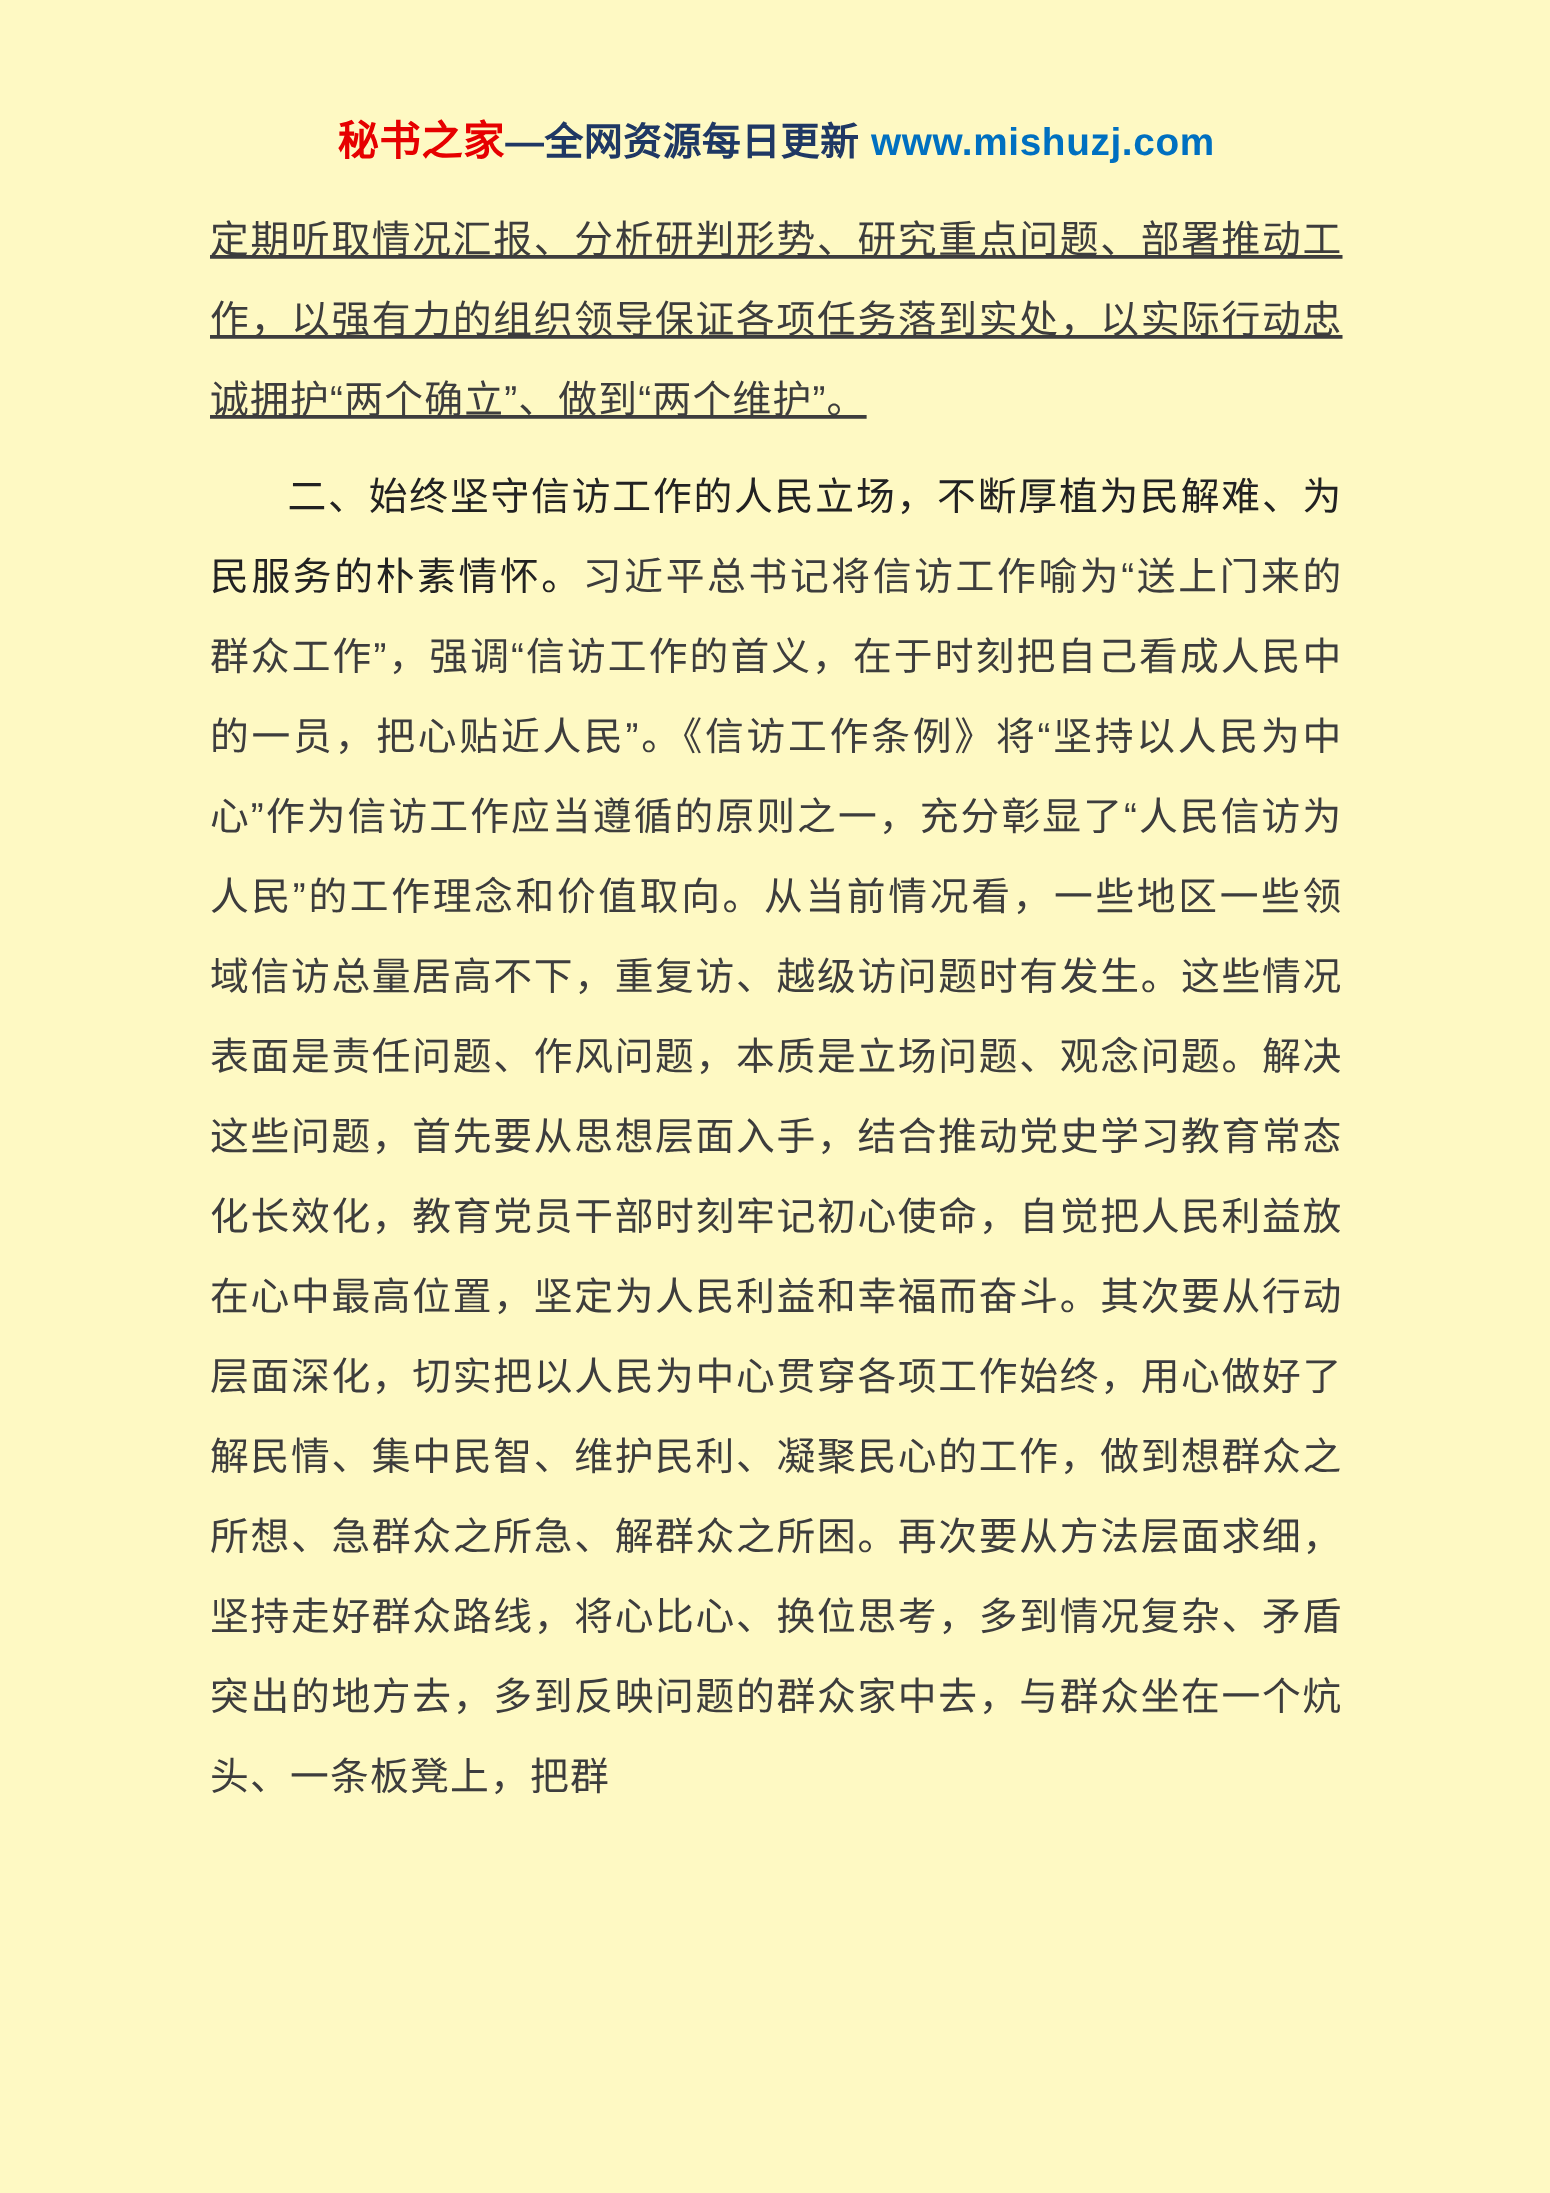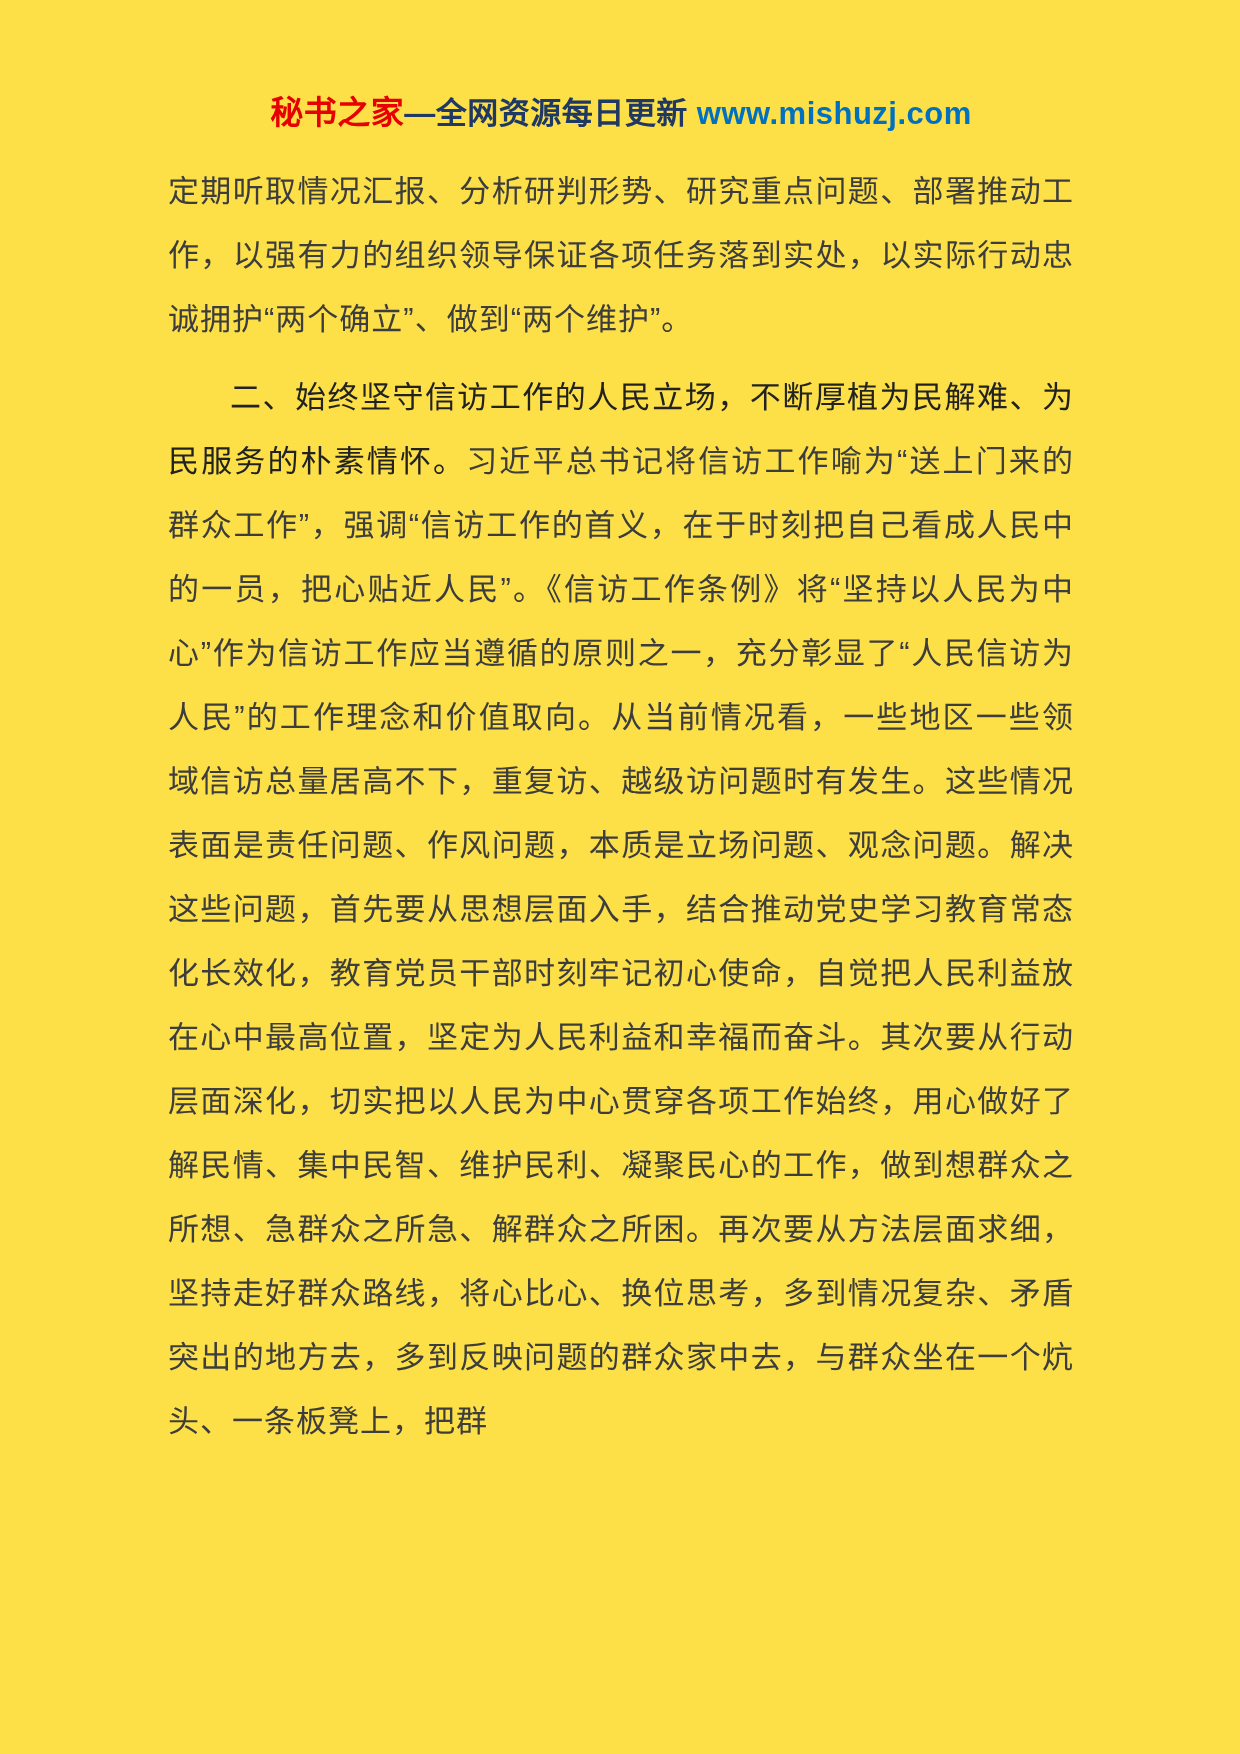--- a/index.html
+++ b/index.html
@@ -6,21 +6,21 @@
     margin: 0;
     padding: 0;
     background: #ffffff;
     font-family: "Liberation Sans", "DejaVu Sans", sans-serif;
   }
   .page {
     position: relative;
     width: 1240px;
     height: 1754px;
     margin: 0 auto;
-    background: #fde047;
+    background: #fef9c3;
     box-sizing: border-box;
     padding: 86px 166px 0 168px;
     overflow: hidden;
   }
   .header {
     text-align: center;
     font-size: 31px;
     font-weight: 700;
     margin-bottom: 26px;
     white-space: nowrap;
@@ -48,20 +48,21 @@
     margin: 0 0 14px 0;
     font-size: 31px;
     line-height: 64px;
     text-align: justify;
     text-justify: inter-ideograph;
     color: #3d3d3d;
     letter-spacing: 1px;
   }
   .para.no-indent {
     text-indent: 0;
+    text-decoration: underline;
   }
   .para.indent {
     text-indent: 2em;
   }
   .bold-lead {
     font-weight: 400;
     color: #222222;
   }
 </style>
 </head>

